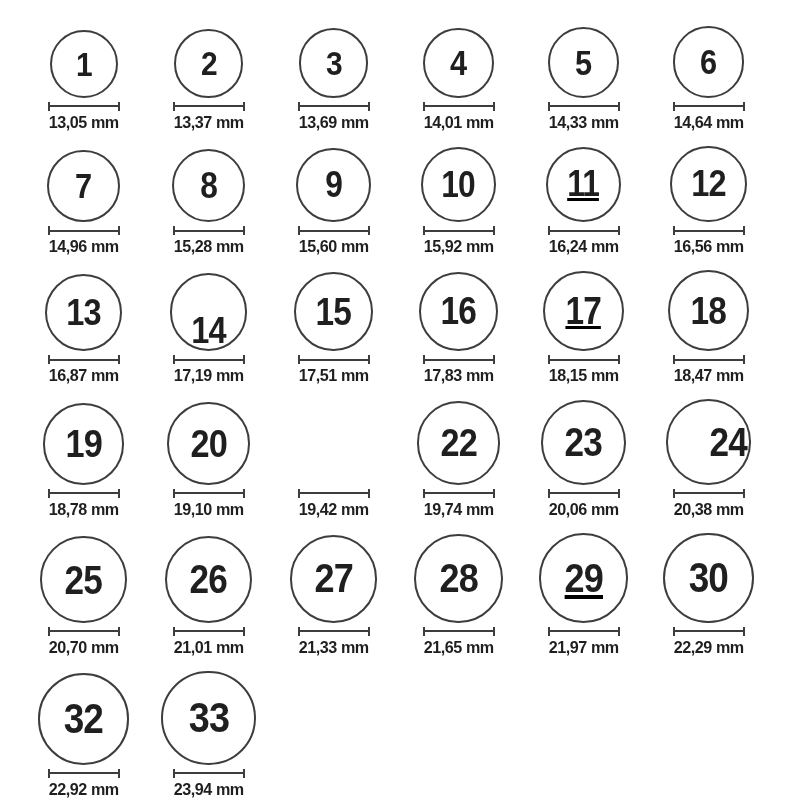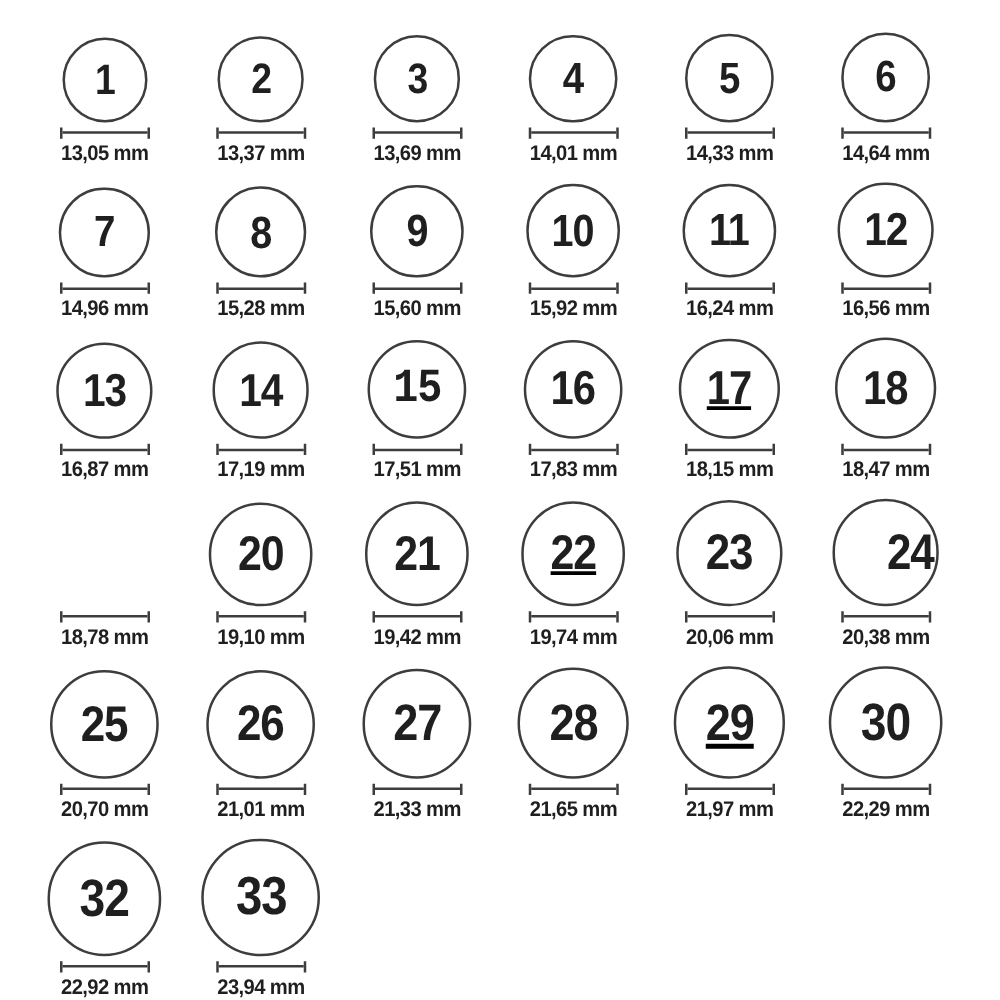--- a/index.html
+++ b/index.html
@@ -149,21 +149,21 @@
 
   <div class="cell">
     <div class="circle" style="width: 74.8593px; height: 74.8593px; margin-bottom: 2px;">
       <span class="num" style="font-size: 36px;">10</span>
     </div>
     <div class="measure"></div>
     <div class="label">15,92 mm</div>
   </div>
 
   <div class="cell">
-    <div class="circle" style="width: 75.6241px; height: 75.6241px; margin-bottom: 2px;">
+    <div class="circle" style="width: 75.6241px; height: 75.6241px; margin-bottom: 2px; text-decoration: underline;">
       <span class="num" style="font-size: 36px;">11</span>
     </div>
     <div class="measure"></div>
     <div class="label">16,24 mm</div>
   </div>
 
   <div class="cell">
     <div class="circle" style="width: 76.3889px; height: 76.3889px; margin-bottom: 2px; text-align: right;">
       <span class="num" style="font-size: 37px;">12</span>
     </div>
@@ -173,29 +173,29 @@
 
   <div class="cell">
     <div class="circle" style="width: 77.1298px; height: 77.1298px; margin-bottom: 2px;">
       <span class="num" style="font-size: 37px;">13</span>
     </div>
     <div class="measure"></div>
     <div class="label">16,87 mm</div>
   </div>
 
   <div class="cell">
-    <div class="circle" style="width: 77.8946px; height: 77.8946px; margin-bottom: 2px;">
+    <div class="circle" style="width: 77.8946px; height: 77.8946px; margin-bottom: 2px; align-items: flex-end;">
       <span class="num" style="font-size: 37px;">14</span>
     </div>
     <div class="measure"></div>
     <div class="label">17,19 mm</div>
   </div>
 
   <div class="cell">
-    <div class="circle" style="width: 78.6594px; height: 78.6594px; margin-bottom: 2px; font-family: Liberation Mono, monospace;">
+    <div class="circle" style="width: 78.6594px; height: 78.6594px; margin-bottom: 2px;">
       <span class="num" style="font-size: 38px;">15</span>
     </div>
     <div class="measure"></div>
     <div class="label">17,51 mm</div>
   </div>
 
   <div class="cell">
     <div class="circle" style="width: 79.4242px; height: 79.4242px; margin-bottom: 2px;">
       <span class="num" style="font-size: 38px;">16</span>
     </div>
@@ -213,42 +213,42 @@
 
   <div class="cell">
     <div class="circle" style="width: 80.9538px; height: 80.9538px; margin-bottom: 2px;">
       <span class="num" style="font-size: 38px;">18</span>
     </div>
     <div class="measure"></div>
     <div class="label">18,47 mm</div>
   </div>
 
   <div class="cell">
+    <div class="circle" style="width: 81.6947px; height: 81.6947px; margin-bottom: 2px;">
+      <span class="num" style="font-size: 39px;">19</span>
+    </div>
     <div class="measure"></div>
     <div class="label">18,78 mm</div>
   </div>
 
   <div class="cell">
     <div class="circle" style="width: 82.4595px; height: 82.4595px; margin-bottom: 2px;">
       <span class="num" style="font-size: 39px;">20</span>
     </div>
     <div class="measure"></div>
     <div class="label">19,10 mm</div>
   </div>
 
   <div class="cell">
-    <div class="circle" style="width: 83.2243px; height: 83.2243px; margin-bottom: 2px;">
-      <span class="num" style="font-size: 39px;">21</span>
-    </div>
     <div class="measure"></div>
     <div class="label">19,42 mm</div>
   </div>
 
   <div class="cell">
-    <div class="circle" style="width: 83.9891px; height: 83.9891px; margin-bottom: 2px; text-decoration: underline;">
+    <div class="circle" style="width: 83.9891px; height: 83.9891px; margin-bottom: 2px;">
       <span class="num" style="font-size: 39px;">22</span>
     </div>
     <div class="measure"></div>
     <div class="label">19,74 mm</div>
   </div>
 
   <div class="cell">
     <div class="circle" style="width: 84.7539px; height: 84.7539px; margin-bottom: 2px;">
       <span class="num" style="font-size: 40px;">23</span>
     </div>

